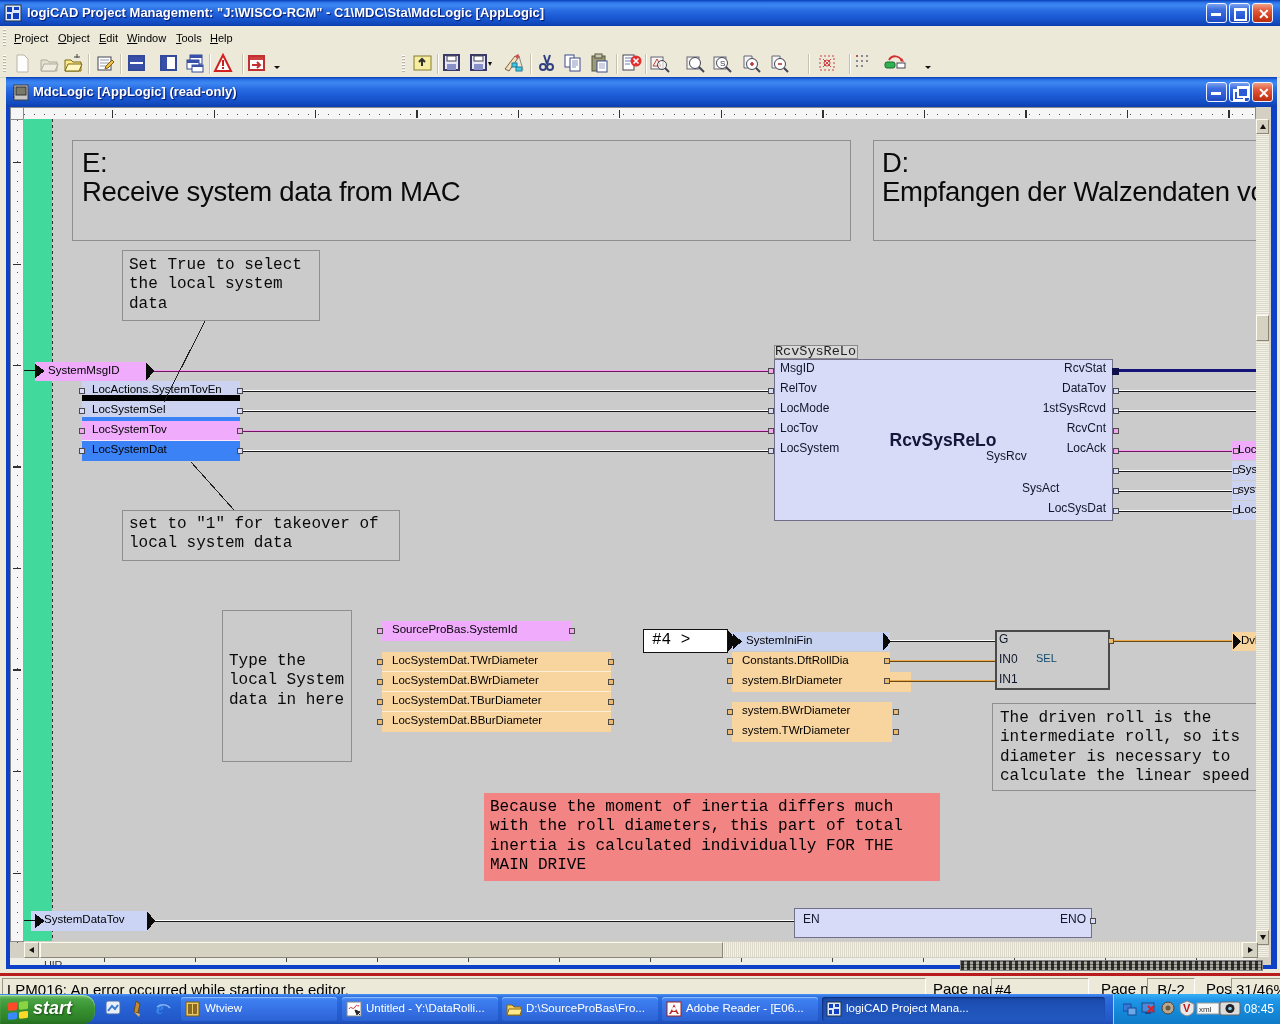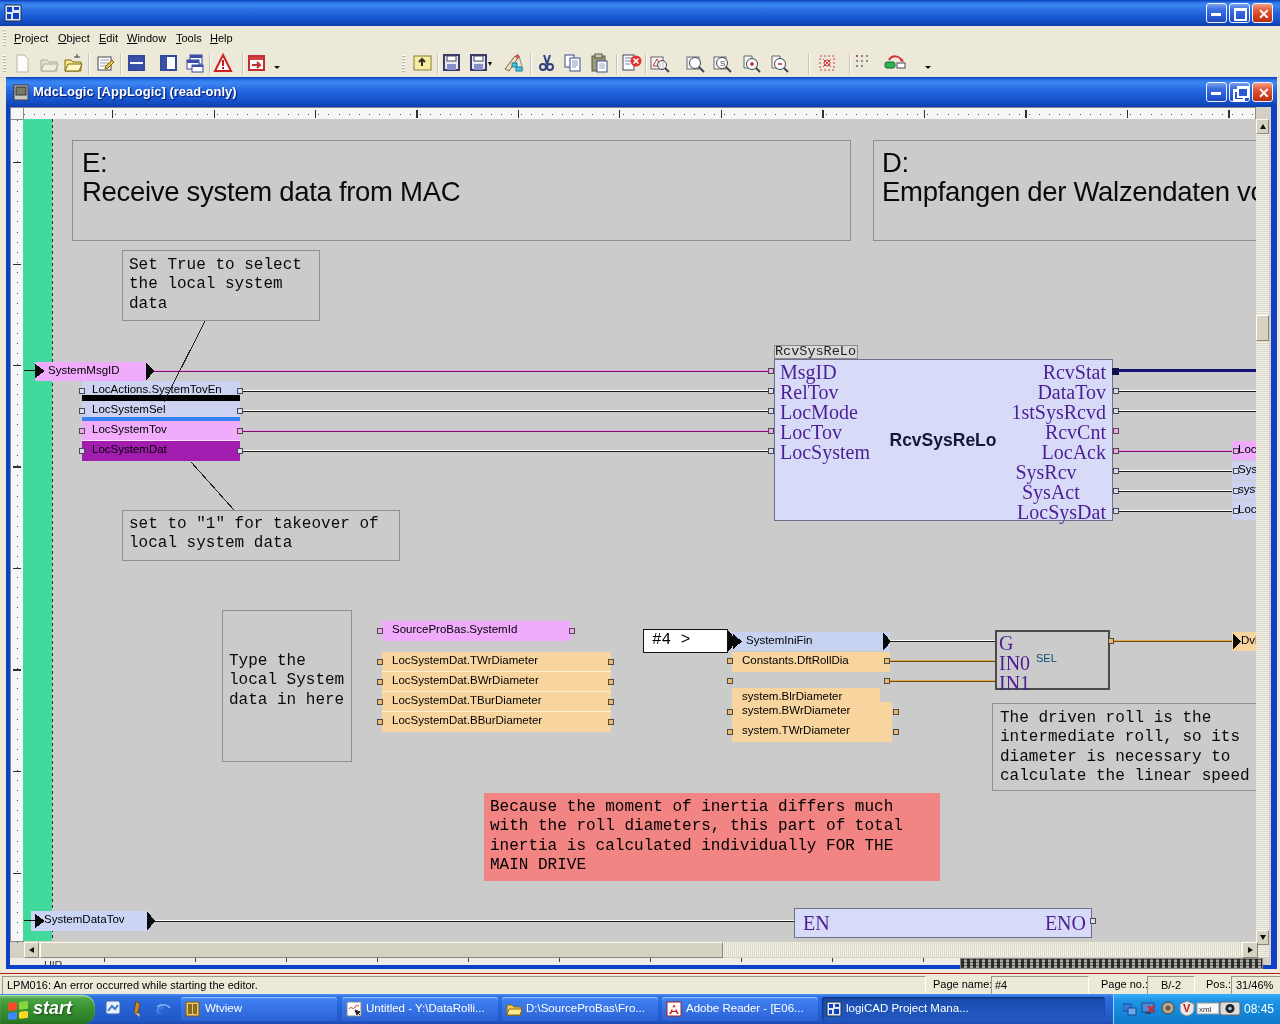--- a/index.html
+++ b/index.html
@@ -30,24 +30,24 @@
 #canvas{position:absolute;left:-10px;top:-107px;width:1280px;height:1024px;clip-path:inset(119px 24px 83px 23px);background:#cbcbcb}
 #canvas .gbar{position:absolute;left:23px;top:119px;width:29px;height:822px;background:#42d99c}
 #canvas .dashline{position:absolute;left:52px;top:119px;width:1px;height:822px;background:repeating-linear-gradient(180deg,#303030 0 3px,transparent 3px 6px)}
 .cbox{position:absolute;border:1px solid #8f8f8f;box-sizing:border-box;color:#0a0a0a}
 .hdr{font-size:27.5px;line-height:28.5px;letter-spacing:-0.3px;white-space:nowrap;overflow:hidden}
 .cmt{font-family:"Liberation Mono",monospace;font-size:16px;line-height:19.3px;white-space:pre}
 .lbl{position:absolute;box-sizing:border-box;font-size:11.5px;color:#000;white-space:nowrap;overflow:hidden}
 .lbl span{position:relative;top:2px;left:10px}
 .pink{background:#f0abfc}
 .lav{background:#ccd3f0}
-.lav2{background:#a21caf}
+.lav2{background:#3b82f6}
 .org{background:#f8d49e}
 .blockf{background:#d8dbf7;border:1px solid #70708a;box-sizing:border-box}
-.bport{position:absolute;font-family:Liberation Serif, serif;font-size:20px;color:#4c1d95;white-space:nowrap}
+.bport{position:absolute;font-family:Liberation Sans, sans-serif;font-size:12px;color:#0f172a;white-space:nowrap}
 
 .sbtn{position:absolute;background:#d6d2c2;border:1px solid;border-color:#fdfbf0 #8a8578 #8a8578 #fdfbf0;box-sizing:border-box}
 .tri{position:absolute;width:0;height:0}
 .tri.up{left:3px;top:4px;border-left:3.5px solid transparent;border-right:3.5px solid transparent;border-bottom:5px solid #111}
 .tri.dn{left:3px;top:4px;border-left:3.5px solid transparent;border-right:3.5px solid transparent;border-top:5px solid #111}
 .tri.lf{left:4px;top:4px;border-top:3.5px solid transparent;border-bottom:3.5px solid transparent;border-right:5px solid #111}
 .tri.rt{left:5px;top:4px;border-top:3.5px solid transparent;border-bottom:3.5px solid transparent;border-left:5px solid #111}
 .sf{background:#ece9d8;border:1px solid;border-color:#9a9686 #fff #fff #9a9686}
 .tkb{position:absolute;top:3px;width:156px;height:24px;border-radius:3px;background:linear-gradient(180deg,#5a9af8 0%,#3d7ff0 12%,#3671e4 55%,#2c63d4 100%);box-shadow:inset 0 1px 0 #8ab8fa;color:#fff;font-size:11.5px}
 .tkb span{position:absolute;left:24px;top:5px;white-space:nowrap;overflow:hidden;max-width:126px}
@@ -56,20 +56,21 @@
 <div id="scr">
 
 <div id="titlebar">
   <svg class="abs" style="left:4px;top:4px" width="19" height="19">
     <rect x="1" y="1" width="16" height="16" fill="#dce8f8" stroke="#234" stroke-width="1"></rect>
     <rect x="3" y="3" width="5" height="5" fill="#1040c0"></rect>
         <rect x="10" y="3" width="5" height="3" fill="#1040c0"></rect>
     <rect x="3" y="10" width="4" height="5" fill="#1040c0"></rect>
         <rect x="9" y="9" width="6" height="6" fill="#1040c0"></rect>
   </svg>
+  <div class="txt abs" style="left:27px;top:5px">logiCAD Project Management: "J:\WISCO-RCM" - C1\MDC\Sta\MdcLogic [AppLogic]</div>
   <div class="xpbtn" style="left:1206px;top:3px">
         <div class="g" style="left:4px;top:9px;width:10px;height:3px;background:#fff"></div>
       </div>
   <div class="xpbtn" style="left:1229px;top:3px">
         <div class="g" style="left:4px;top:4px;width:9px;height:8px;border:2px solid #fff;border-top-width:3px"></div>
       </div>
   <div class="xpbtn close" style="left:1252px;top:3px">
         <div class="g" style="left:5px;top:2px;font-size:14px">✕</div>
       </div>
 </div>
@@ -328,21 +329,21 @@
    <div class="bport" style="left:780px;top:361px">MsgID</div>
    <div class="bport" style="left:780px;top:381px">RelTov</div>
    <div class="bport" style="left:780px;top:401px">LocMode</div>
    <div class="bport" style="left:780px;top:421px">LocTov</div>
    <div class="bport" style="left:780px;top:441px">LocSystem</div>
    <div class="bport" style="left:986px;top:361px;width:120px;text-align:right">RcvStat</div>
    <div class="bport" style="left:986px;top:381px;width:120px;text-align:right">DataTov</div>
    <div class="bport" style="left:986px;top:401px;width:120px;text-align:right">1stSysRcvd</div>
    <div class="bport" style="left:986px;top:421px;width:120px;text-align:right">RcvCnt</div>
    <div class="bport" style="left:986px;top:441px;width:120px;text-align:right">LocAck</div>
-   <div class="bport" style="left:986px;top:461px;width:120px;text-align:center">SysRcv</div>
+   <div class="bport" style="left:986px;top:449px;width:120px;text-align:left">SysRcv</div>
    <div class="bport" style="left:1022px;top:481px;width:120px;">SysAct</div>
    <div class="bport" style="left:986px;top:501px;width:120px;text-align:right">LocSysDat</div>
    <div class="abs" style="left:853px;top:430px;width:180px;text-align:center;font-weight:bold;font-size:17.5px;color:#16163a">RcvSysReLo</div>
 
    <div class="abs" style="left:995px;top:630px;width:115px;height:60px;background:#cbcbcb;border:2px solid #4a4a4a;box-sizing:border-box"></div>
    <div class="bport" style="left:999px;top:632px">G</div>
    <div class="bport" style="left:999px;top:652px">IN0</div>
    <div class="bport" style="left:999px;top:672px">IN1</div>
    <div class="abs" style="left:1036px;top:652px;font-size:11px;color:#0c4a6e">SEL</div>
 
@@ -359,21 +360,21 @@
    <div class="lbl lav" style="left:82px;top:401px;width:158px;height:20px;border-bottom:4px solid #3b82f6"><span>LocSystemSel</span></div>
    <div class="lbl pink" style="left:82px;top:421px;width:158px;height:20px;border-bottom:1px solid #fae8f8"><span>LocSystemTov</span></div>
    <div class="lbl lav2" style="left:82px;top:441px;width:158px;height:20px"><span>LocSystemDat</span></div>
    <div class="lbl pink" style="left:382px;top:621px;width:189px;height:20px"><span>SourceProBas.SystemId</span></div>
    <div class="lbl org" style="left:382px;top:652px;width:229px;height:20px;border-bottom:1px solid #fdf0da"><span>LocSystemDat.TWrDiameter</span></div>
    <div class="lbl org" style="left:382px;top:672px;width:229px;height:20px;border-bottom:1px solid #fdf0da"><span>LocSystemDat.BWrDiameter</span></div>
    <div class="lbl org" style="left:382px;top:692px;width:229px;height:20px;border-bottom:1px solid #fdf0da"><span>LocSystemDat.TBurDiameter</span></div>
    <div class="lbl org" style="left:382px;top:712px;width:229px;height:20px"><span>LocSystemDat.BBurDiameter</span></div>
    <div class="lbl" style="left:732px;top:632px;width:158px;height:19px;background:#c6d2f0"><span style="left:14px">SystemIniFin</span></div>
    <div class="lbl org" style="left:732px;top:652px;width:158px;height:20px"><span>Constants.DftRollDia</span></div>
-   <div class="lbl org" style="left:732px;top:688px;width:148px;height:20px"><span>system.BlrDiameter</span></div>
+   <div class="lbl org" style="left:732px;top:672px;width:179px;height:20px"><span>system.BlrDiameter</span></div>
    <div class="lbl org" style="left:732px;top:702px;width:160px;height:20px"><span>system.BWrDiameter</span></div>
    <div class="lbl org" style="left:732px;top:722px;width:160px;height:20px"><span>system.TWrDiameter</span></div>
    <div class="lbl pink" style="left:1232px;top:441px;width:30px;height:19px"><span style="left:6px">LocA</span></div>
    <div class="lbl lav" style="left:1232px;top:461px;width:30px;height:19px"><span style="left:6px">SysR</span></div>
    <div class="lbl lav" style="left:1232px;top:481px;width:30px;height:19px"><span style="left:6px">syst</span></div>
    <div class="lbl lav" style="left:1232px;top:501px;width:30px;height:19px"><span style="left:6px">LocS</span></div>
    <div class="lbl org" style="left:1232px;top:632px;width:30px;height:19px"><span style="left:9px">DvlD</span></div>
    <div class="lbl" style="left:31px;top:911px;width:117px;height:20px;background:#ccd4f6"><span style="left:13px">SystemDataTov</span></div>
 
    <svg class="abs" style="left:0;top:0" width="1280" height="1024" shape-rendering="crispEdges">
@@ -494,21 +495,21 @@
             <div class="tri rt"></div>
           </div>
   </div>
   <div class="abs" style="left:0;top:851px;width:1246px;height:7px;background:#efeee6;overflow:hidden">
     <div class="abs" style="left:34px;top:1px;font-size:11px;color:#333">HlR</div>
     <div class="abs" style="left:94px;top:0;width:1150px;height:4px;background:repeating-linear-gradient(90deg,#444 0 1px,transparent 1px 91px)"></div>
   </div>
  </div>
 </div>
 
-<div id="statusbar" class="abs" style="left:0;top:973px;width:1280px;height:21px;background:#ece9d8;border-top:1px solid #b91c1c;box-sizing:border-box;font-size:11px;color:#000">
+<div id="statusbar" class="abs" style="left:0;top:973px;width:1280px;height:21px;background:#ece9d8;border-top:3px solid #b91c1c;box-sizing:border-box;font-size:15px;color:#000">
   <div class="sf abs" style="left:2px;top:2px;width:922px;height:17px">
         <span style="position:absolute;left:4px;top:2px">LPM016: An error occurred while starting the editor.</span>
       </div>
   <div class="abs" style="left:933px;top:4px">Page name:</div>
   <div class="sf abs" style="left:991px;top:2px;width:96px;height:17px">
         <span style="position:absolute;left:3px;top:2px">#4</span>
       </div>
   <div class="abs" style="left:1101px;top:4px">Page no.:</div>
   <div class="sf abs" style="left:1147px;top:2px;width:46px;height:17px;text-align:center"><span style="position:relative;top:2px">B/-2</span></div>
   <div class="abs" style="left:1206px;top:4px">Pos.:</div>

